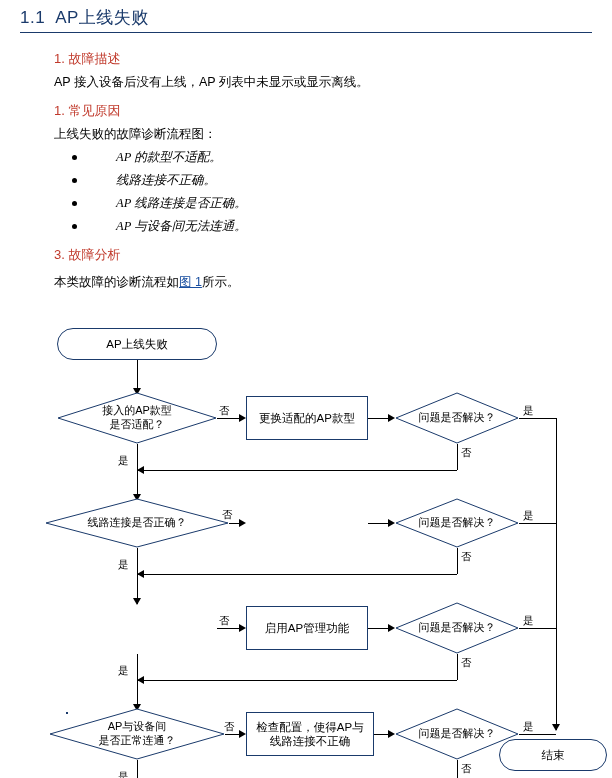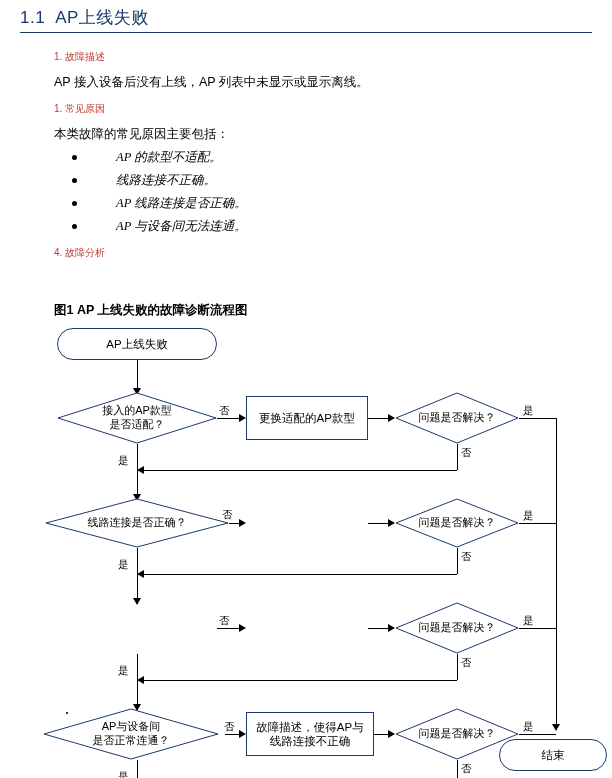--- a/index.html
+++ b/index.html
@@ -34,21 +34,21 @@
   .hr-top {
     position: absolute;
     left: 20px;
     top: 32px;
     width: 572px;
     height: 1px;
     background: #1a3a6b;
   }
   .sub {
     position: absolute;
-    font-size: 10px;
+    font-size: 13px;
     color: #c0392b;
     white-space: nowrap;
   }
   .para {
     position: absolute;
     font-size: 12.5px;
     color: #000;
     white-space: nowrap;
   }
   .bullet-row {
@@ -178,42 +178,44 @@
 
   <div class="h1">
     <span class="num">1.1</span><span>AP上线失败</span>
   </div>
   <div class="hr-top"></div>
 
   <div class="sub" style="left:54px; top:50px;">1. 故障描述</div>
   <div class="para" style="left:54px; top:74px;text-align:center;">AP 接入设备后没有上线，AP 列表中未显示或显示离线。</div>
 
   <div class="sub" style="left:54px; top:102px;">1. 常见原因</div>
-  <div class="para" style="left:54px; top:126px;">本类故障的常见原因主要包括：</div>
+  <div class="para" style="left:54px; top:126px;">上线失败的故障诊断流程图：</div>
 
   <div class="bullet-row" style="left:72px; top:152px;">
     <span class="bullet-dot"></span>
     <span class="bullet-text">AP 的款型不适配。</span>
   </div>
   <div class="bullet-row" style="left:72px; top:175px;">
     <span class="bullet-dot"></span>
     <span class="bullet-text">线路连接不正确。</span>
   </div>
   <div class="bullet-row" style="left:72px; top:198px;">
     <span class="bullet-dot"></span>
     <span class="bullet-text">AP 线路连接是否正确。</span>
   </div>
   <div class="bullet-row" style="left:72px; top:221px;">
     <span class="bullet-dot"></span>
     <span class="bullet-text">AP 与设备间无法连通。</span>
   </div>
 
-  <div class="sub" style="left:54px; top:246px;">4. 故障分析</div>
-
-  <div class="figcap" style="left:54px; top:302px;">图1 AP 上线失败的故障诊断流程图</div>
+  <div class="sub" style="left:54px; top:246px;">3. 故障分析</div>
+  <div class="para" style="left:54px; top:274px;">
+    <span>本类故障的诊断流程如</span><a class="link" href="#">图 1</a><span>所示。</span>
+  </div>
+
 
   <div class="flow">
 
     <div class="node terminator" style="left:57px; top:6px; width:160px; height:32px;">AP上线失败</div>
 
     <div class="line vline" style="left:137px; top:38px; height:32px;"></div>
     <div class="arrow arrow-down" style="left:133px; top:66px;"></div>
 
     <div class="diamond-wrap" style="left:57px; top:70px; width:160px; height:52px;">
       <svg class="diamond-shape" viewBox="0 0 160 52" preserveAspectRatio="none">
@@ -287,20 +289,21 @@
     <div class="line hline" style="left:137px; top:252px; width:320px;"></div>
     <div class="arrow arrow-left" style="left:137px; top:248px;"></div>
 
     <div class="line vline" style="left:137px; top:226px; height:26px;"></div>
     <div class="elabel" style="left:118px; top:236px;">是</div>
 
     <div class="line vline" style="left:137px; top:252px; height:30px;"></div>
     <div class="arrow arrow-down" style="left:133px; top:276px;"></div>
 
 
+    <div class="node rect" style="left:246px; top:284px; width:122px; height:44px;">启用AP管理功能</div>
 
     <div class="diamond-wrap" style="left:395px; top:280px; width:124px; height:52px;">
       <svg class="diamond-shape" viewBox="0 0 124 52" preserveAspectRatio="none">
         <polygon points="62,1 123,26 62,51 1,26" fill="#ffffff" stroke="#1a3a6b" stroke-width="1"></polygon>
       </svg>
       <div class="diamond-label">问题是否解决？</div>
     </div>
 
     <div class="line hline" style="left:217px; top:306px; width:22px;"></div>
     <div class="arrow arrow-right" style="left:239px; top:302px;"></div>
@@ -316,35 +319,35 @@
     <div class="elabel" style="left:461px; top:334px;">否</div>
     <div class="line hline" style="left:137px; top:358px; width:320px;"></div>
     <div class="arrow arrow-left" style="left:137px; top:354px;"></div>
 
     <div class="line vline" style="left:137px; top:332px; height:26px;"></div>
     <div class="elabel" style="left:118px; top:342px;">是</div>
 
     <div class="line vline" style="left:137px; top:358px; height:30px;"></div>
     <div class="arrow arrow-down" style="left:133px; top:382px;"></div>
 
-    <div class="diamond-wrap" style="left:43px; top:386px; width:176px; height:52px;">
+    <div class="diamond-wrap" style="left:49px; top:386px; width:176px; height:52px;">
       <svg class="diamond-shape" viewBox="0 0 176 52" preserveAspectRatio="none">
         <polygon points="88,1 175,26 88,51 1,26" fill="#ffffff" stroke="#1a3a6b" stroke-width="1"></polygon>
       </svg>
       <div class="diamond-label">
         <div>
           <div>AP与设备间</div>
           <div>是否正常连通？</div>
         </div>
       </div>
     </div>
 
     <div class="node rect" style="left:246px; top:390px; width:128px; height:44px;">
       <div>
-        <div>故障描述，使得AP与</div>
+        <div>检查配置，使得AP与</div>
         <div>线路连接不正确</div>
       </div>
     </div>
 
     <div class="diamond-wrap" style="left:395px; top:386px; width:124px; height:52px;">
       <svg class="diamond-shape" viewBox="0 0 124 52" preserveAspectRatio="none">
         <polygon points="62,1 123,26 62,51 1,26" fill="#ffffff" stroke="#1a3a6b" stroke-width="1"></polygon>
       </svg>
       <div class="diamond-label">问题是否解决？</div>
     </div>

